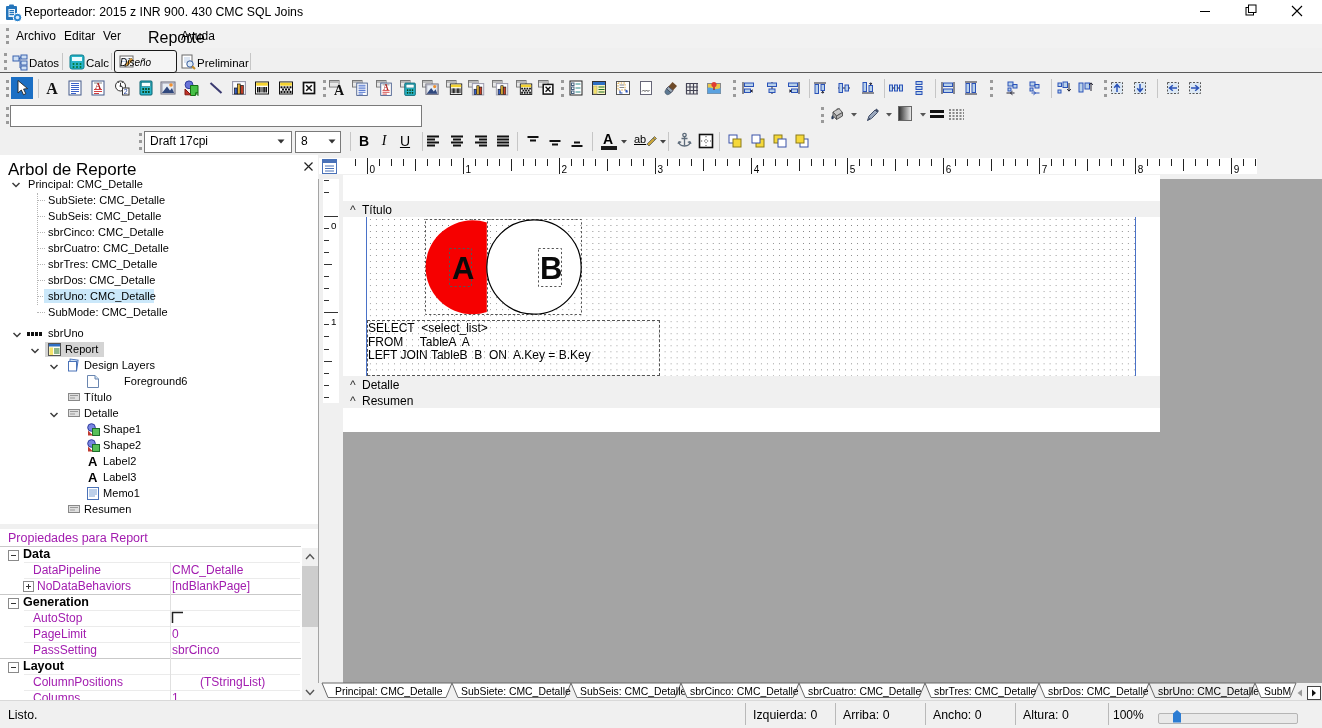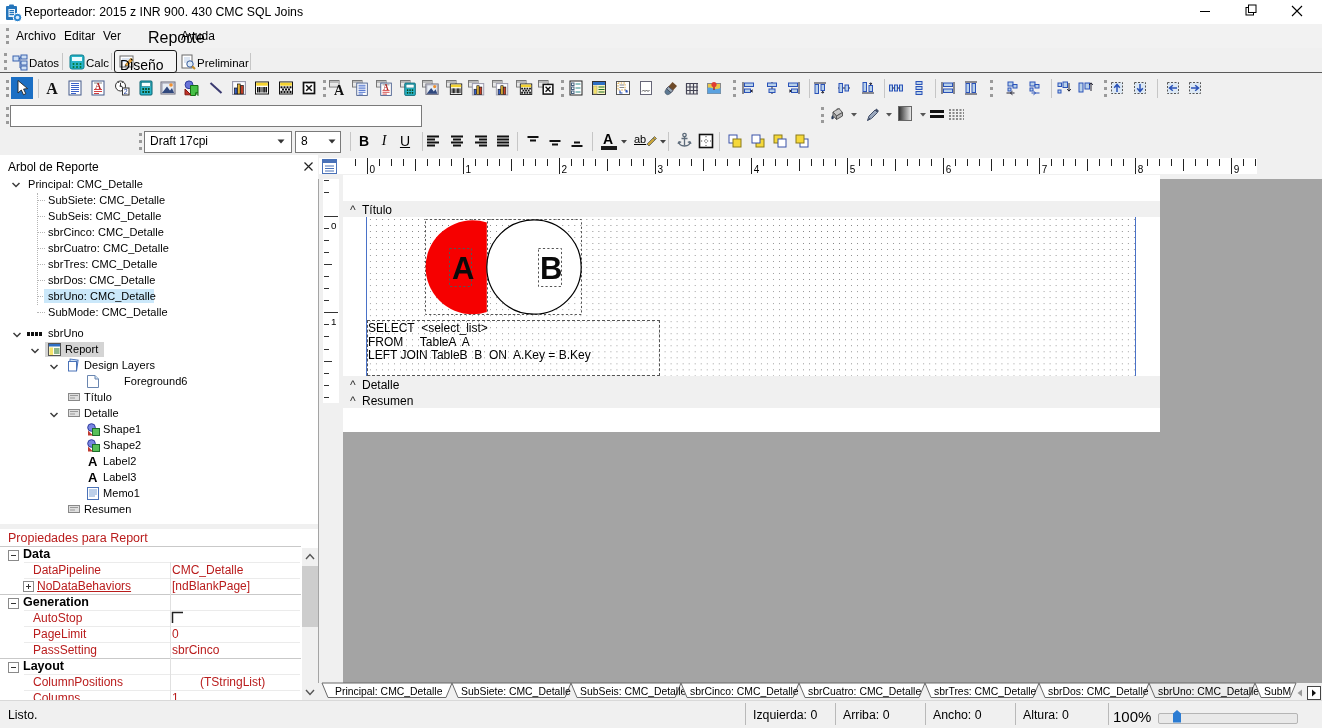--- a/index.html
+++ b/index.html
@@ -63,21 +63,21 @@
     <circle cx="11.5" cy="13" r="1" fill="#073"></circle>
 </svg>
 <div class="tx" style="left:86px;top:57px;font-size:11.5px;">Calc</div>
 <div class="sep" style="left:111px;top:53px;height:17px;"></div>
 <svg style="left:119px;top:54px" width="16" height="16" viewBox="0 0 16 16">
  <rect x="1" y="2" width="13" height="11" fill="#fff" stroke="#6a6a6a"></rect>
  <path d="M3 5 h8 M3 7.5 h5" stroke="#b9cbe4"></path>
  <path d="M6 11 L12 4 L14 6 L8 12 Z" fill="#e8a33d" stroke="#7a5a1a" stroke-width="0.6"></path>
  <path d="M6 11 L8 12 L5.5 13 Z" fill="#333"></path>
 </svg>
-<div class="tx" style="left:120px;top:57px;font-size:14px;">Diseño</div>
+<div class="tx" style="left:120px;top:57px;font-size:10px;font-style:italic;">Diseño</div>
 <svg style="left:180px;top:54px" width="16" height="16" viewBox="0 0 16 16">
  <rect x="2" y="1" width="10" height="13" fill="#fff" stroke="#6a6a6a"></rect>
  <path d="M4 4 h6 M4 6 h6 M4 8 h4" stroke="#b9cbe4"></path>
  <circle cx="10" cy="10" r="3.2" fill="#dce9f6" stroke="#355a9a"></circle>
  <path d="M12.2 12.2 L15 15" stroke="#c08a2a" stroke-width="2"></path>
 </svg>
 <div class="tx" style="left:197px;top:57px;font-size:11.5px;">Preliminar</div>
 <div class="sep" style="left:250px;top:53px;height:17px;"></div>
 
 <div class="abs" style="left:0;top:75px;width:1322px;height:28px;background:#f0f0f0;"></div>
@@ -558,21 +558,21 @@
       <rect x="2" y="2" width="8" height="8" fill="#f5d83a" stroke="#8a7a1a"></rect>
       <rect x="6" y="6" width="8" height="8" fill="#fff" stroke="#3a52a8"></rect>
     </svg>
 <svg style="left:794px;top:133px" width="16" height="16" viewBox="0 0 16 16">
       <rect x="6" y="6" width="8" height="8" fill="#fff" stroke="#3a52a8"></rect>
       <rect x="2" y="2" width="8" height="8" fill="#f5d83a" stroke="#8a7a1a"></rect>
     </svg>
   </div>
 
 <div class="abs" style="left:0;top:155px;width:318px;height:545px;background:#ffffff;"></div>
-<div class="tx" style="left:8px;top:160px;font-size:12px;text-align:right;">Arbol de Reporte</div>
+<div class="tx" style="left:8px;top:160px;font-size:17px;text-align:right;">Arbol de Reporte</div>
 <svg style="left:303px;top:161px" width="11" height="11" viewBox="0 0 11 11">
     <path d="M1.5 1.5 L9.5 9.5 M9.5 1.5 L1.5 9.5" stroke="#222" stroke-width="1.2"></path>
   </svg>
 <div id="tree">
 <style>
 .ti{position:absolute;font-size:11px;letter-spacing:0.05px;white-space:nowrap;color:#000;}
 .chev{position:absolute;width:10px;height:10px;}
 .dot-v{position:absolute;width:1px;border-left:1px dotted #b5b5b5;}
 .dot-h{position:absolute;height:1px;border-top:1px dotted #b5b5b5;}
 </style>
@@ -675,42 +675,42 @@
       <rect x="0.5" y="0.5" width="11" height="7" fill="#dfdfdf" stroke="#888"></rect>
       <path d="M2 2.5 h8" stroke="#999"></path>
       <path d="M2 5 h5" stroke="#999"></path>
     </svg>
 <div class="ti" style="left:84px;top:503px;">Resumen</div>
 </div>
 
 <div class="abs" style="left:0;top:524px;width:318px;height:5px;background:#f0f0f0;"></div>
 <div id="props">
 <style>
-.pn{position:absolute;font-size:12px;white-space:nowrap;color:#b91c1c;}
+.pn{position:absolute;font-size:12px;white-space:nowrap;color:#a21caf;}
 .pb{position:absolute;font-size:12.5px;font-weight:bold;white-space:nowrap;color:#000;}
 .pm{position:absolute;width:9px;height:9px;border:1px solid #8a8a8a;background:#fff;}
 .rl{position:absolute;left:24px;width:276px;height:1px;background:#ebebeb;}
 .sl{position:absolute;left:0;width:301px;height:1px;background:#c9c9c9;}
 </style>
 <div class="pn" style="left:8px;top:531px;font-size:12.5px;">Propiedades para Report</div>
 <div class="sl" style="top:546px;"></div>
 <div class="pm" style="left:8px;top:550px;"></div>
 <svg class="abs" style="left:9px;top:551px" width="9" height="9" viewBox="0 0 9 9">
       <path d="M2 4.5 h5" stroke="#333"></path>
     </svg>
 <div class="pb" style="left:23px;top:547px;">Data</div>
 <div class="rl" style="top:562px;"></div>
 <div class="pn" style="left:33px;top:563px;">DataPipeline</div>
 <div class="pn" style="left:172px;top:563px;">CMC_Detalle</div>
 <div class="rl" style="top:578px;"></div>
 <div class="pm" style="left:23px;top:581px;"></div>
 <svg class="abs" style="left:24px;top:582px" width="9" height="9" viewBox="0 0 9 9">
       <path d="M2 4.5 h5 M4.5 2 v5" stroke="#333"></path>
     </svg>
-<div class="pn" style="left:37px;top:579px;text-decoration:underline;">NoDataBehaviors</div>
+<div class="pn" style="left:37px;top:579px;">NoDataBehaviors</div>
 <div class="pn" style="left:172px;top:579px;">[ndBlankPage]</div>
 <div class="sl" style="top:594px;"></div>
 <div class="pm" style="left:8px;top:598px;"></div>
 <svg class="abs" style="left:9px;top:599px" width="9" height="9" viewBox="0 0 9 9">
       <path d="M2 4.5 h5" stroke="#333"></path>
     </svg>
 <div class="pb" style="left:23px;top:595px;">Generation</div>
 <div class="rl" style="top:610px;"></div>
 <div class="pn" style="left:33px;top:611px;">AutoStop</div>
 <svg class="abs" style="left:172px;top:612px" width="12" height="12" viewBox="0 0 12 12">
@@ -948,17 +948,17 @@
 <div class="tx" style="left:8px;top:708px;font-size:12.3px;">Listo.</div>
 <div class="sep" style="left:745px;top:703px;height:22px;background:#b9b9b9;"></div>
 <div class="tx" style="left:753px;top:708px;font-size:12.3px;">Izquierda: 0</div>
 <div class="sep" style="left:835px;top:703px;height:22px;background:#b9b9b9;"></div>
 <div class="tx" style="left:843px;top:708px;font-size:12.3px;">Arriba: 0</div>
 <div class="sep" style="left:925px;top:703px;height:22px;background:#b9b9b9;"></div>
 <div class="tx" style="left:933px;top:708px;font-size:12.3px;">Ancho: 0</div>
 <div class="sep" style="left:1015px;top:703px;height:22px;background:#b9b9b9;"></div>
 <div class="tx" style="left:1023px;top:708px;font-size:12.3px;">Altura: 0</div>
 <div class="sep" style="left:1108px;top:703px;height:22px;background:#b9b9b9;"></div>
-<div class="tx" style="left:1113px;top:708px;font-size:15px;">100%</div>
+<div class="tx" style="left:1113px;top:708px;font-size:12px;">100%</div>
 <div class="abs" style="left:1158px;top:713px;width:138px;height:9px;background:#e9e9e9;border:1px solid #b5b5b5;border-radius:2px;"></div>
 <svg style="left:1172px;top:709px" width="10" height="15" viewBox="0 0 10 15">
     <path d="M1 4.5 L5 1 L9 4.5 L9 13.5 L1 13.5 Z" fill="#2b7cd3"></path>
   </svg>
 
 </body></html>

